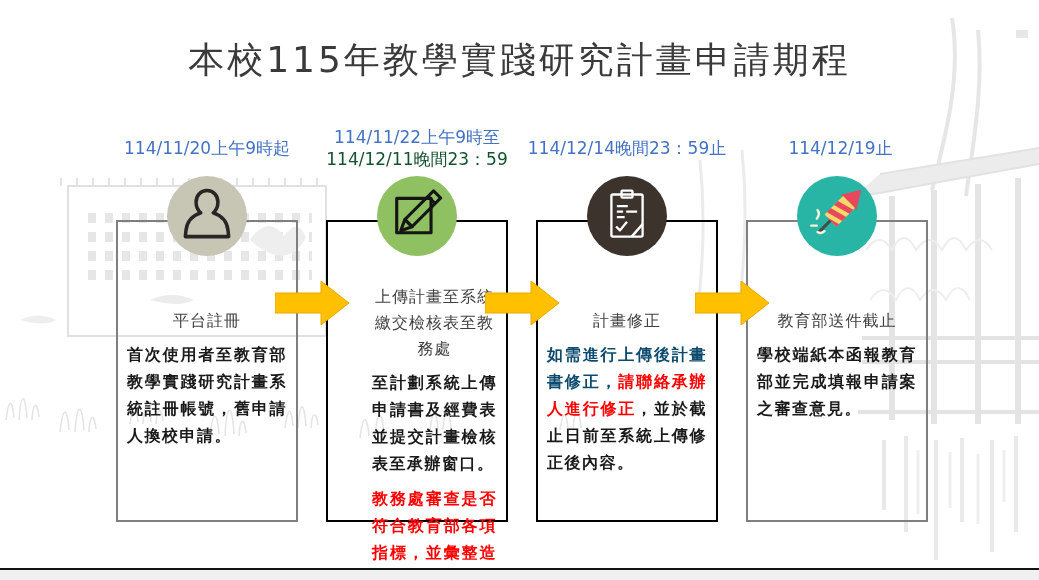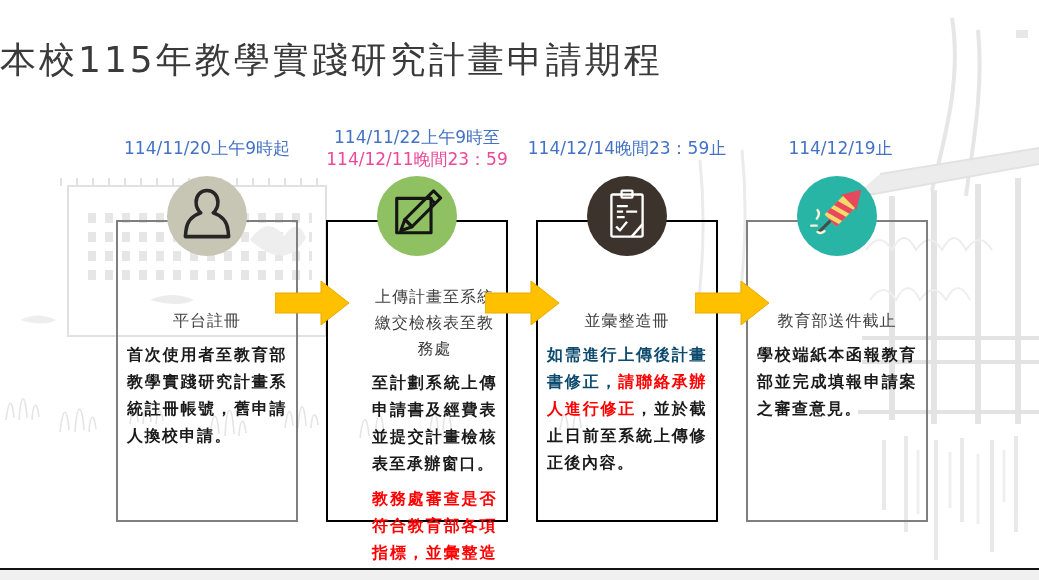--- a/index.html
+++ b/index.html
@@ -5,21 +5,21 @@
   html,body{margin:0;padding:0;}
   body{
     width:1039px;height:580px;position:relative;overflow:hidden;
     background:#ffffff;
     font-family:"DejaVu Sans","Liberation Sans",sans-serif;
   }
   .stage{position:absolute;inset:0;}
   svg.bg{position:absolute;left:0;top:0;z-index:0;}
   .page-title{
     position:absolute;top:36px;left:0;width:100%;
-    font-size:36px;font-weight:400;color:#3a3a3a;
+    text-align:center;font-size:36px;font-weight:400;color:#3a3a3a;
     letter-spacing:3px;z-index:2;margin:0;
   }
   .flow{position:absolute;inset:0;z-index:1;}
   .step{position:absolute;top:120px;width:182px;}
   .dates{
     position:relative;left:50%;transform:translateX(-50%);
     width:260px;height:56px;display:flex;flex-direction:column;
     justify-content:center;align-items:center;
     font-size:17px;line-height:22px;white-space:nowrap;z-index:3;
   }
@@ -125,21 +125,21 @@
           </div>
       <div class="body">
             <p><span style="color: rgb(26, 26, 26);">首次使用者至教育部教學實踐研究計畫系統註冊帳號，舊申請人換校申請。</span></p>
           </div>
     </div>
   </div>
 
   <div class="step" style="left: 326px;">
     <div class="dates">
           <div style="color: rgb(68, 114, 196);">114/11/22上午9時至</div>
-          <div style="color: #ec4899;">114/12/11晚間23：59</div>
+          <div style="color: #14532d;">114/12/11晚間23：59</div>
         </div>
     <div class="circle" style="background: rgb(143, 193, 99);">
       <span class="icon-slot"><svg viewBox="0 0 100 100" width="78" height="78">
               <g fill="none" stroke="#151515" stroke-width="4" stroke-linejoin="round">
                 <rect x="24" y="30" width="44" height="44"></rect>
                 <g transform="rotate(45 50 50)">
                   <rect x="44" y="14" width="13" height="52"></rect>
                   <path d="M44 66 L50.5 80 L57 66 Z M44 24 h13"></path>
                 </g>
               </g>
@@ -167,21 +167,21 @@
                 <rect x="30" y="25" width="40" height="54" rx="2"></rect>
                 <rect x="43" y="20" width="14" height="9" rx="1"></rect>
                 <path d="M37 40h14 M37 47h8 m4 0h14 M37 54h10"></path>
                 <path d="M36 66l5 5 9-11"></path>
                 <path d="M70 63 L56 79"></path>
               </g>
             </svg></span>
     </div>
     <div class="box" style="border-color: rgb(0, 0, 0);">
       <div class="head">
-            <div>並彙整造冊</div>
+            <div>計畫修正</div>
           </div>
       <div class="body">
             <p><span style="color: #0c4a6e;">如需進行上傳後計畫書修正，</span><span style="color: rgb(255, 0, 0);">請聯絡承辦人進行修正</span><span style="color: rgb(26, 26, 26);">，並於截止日前至系統上傳修正後內容。</span></p>
           </div>
     </div>
   </div>
 
   <div class="step" style="left: 746px;">
     <div class="dates">
           <div style="color: rgb(68, 114, 196); margin-left: 7px;">114/12/19止</div>

